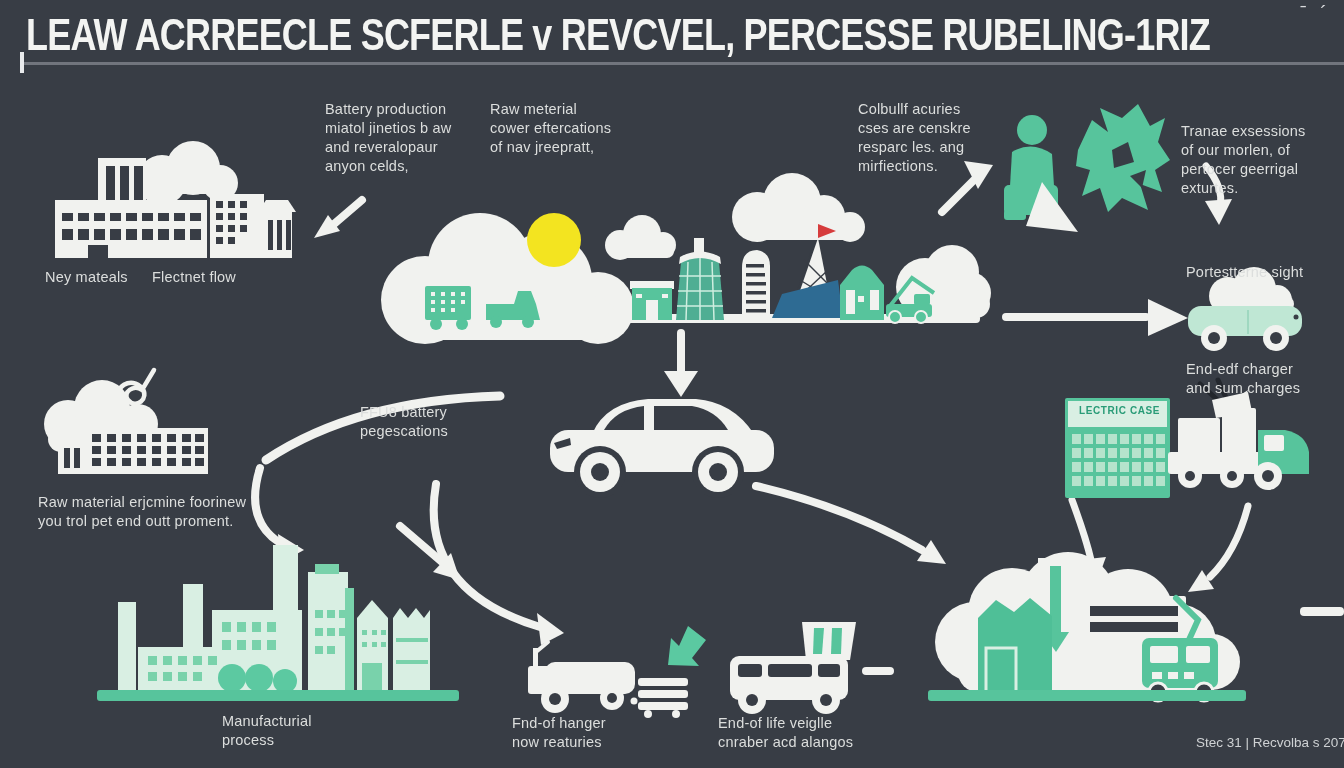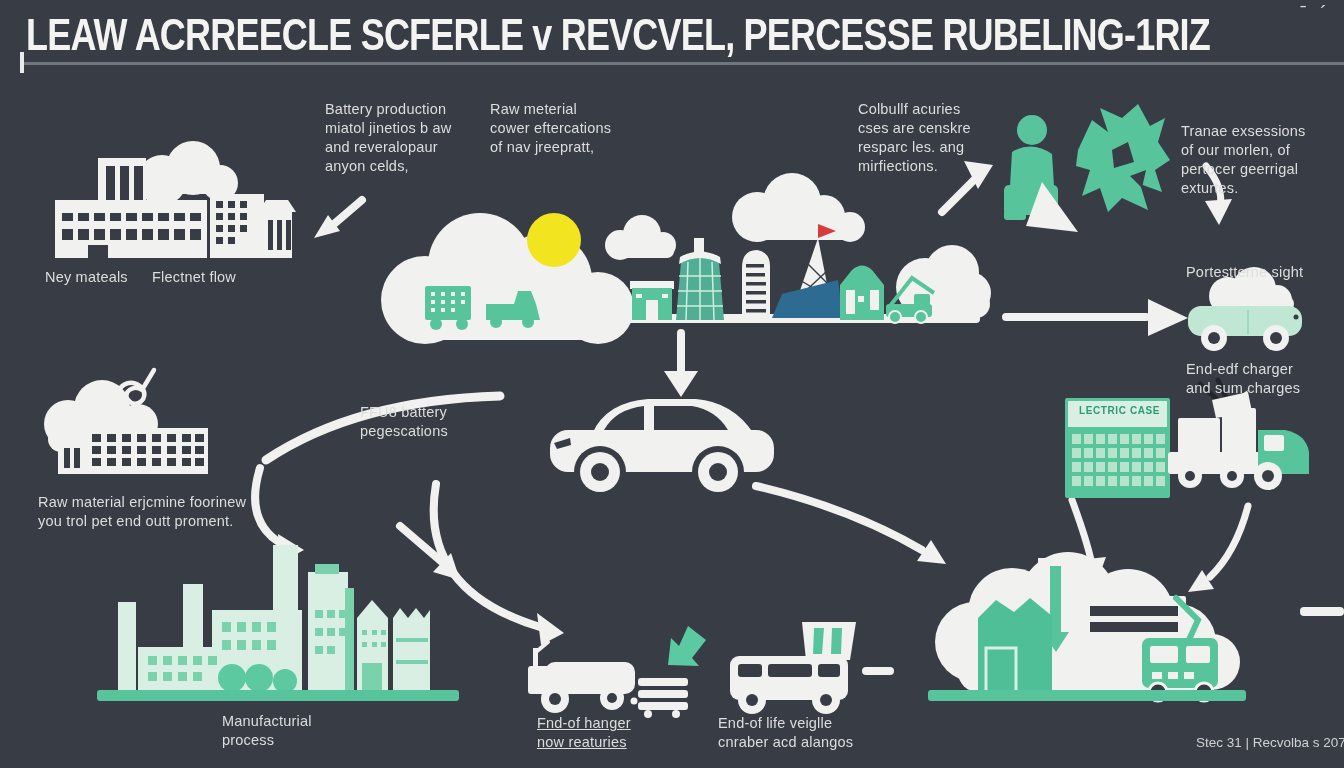--- a/index.html
+++ b/index.html
@@ -581,20 +581,20 @@
   <div class="label" style="left:152px;top:268px;">Flectnet flow</div>
   <div class="label" style="left:1186px;top:263px;">Portestterne sight</div>
   <div class="label" style="left:1186px;top:360px;">End-edf charger
 and sum charges</div>
   <div class="label" style="left:360px;top:395px;margin-top:8px;">FFU8 battery
 pegescations</div>
   <div class="label" style="left:38px;top:493px;">Raw material erjcmine foorinew
 you trol pet end outt proment.</div>
   <div class="label" style="left:222px;top:712px;">Manufacturial
 process</div>
-  <div class="label" style="left:537px;top:714px;text-decoration:underline;">Fnd-of hanger
+  <div class="label" style="left:512px;top:714px;">Fnd-of hanger
 now reaturies</div>
   <div class="label" style="left:718px;top:714px;">End-of life veiglle
 cnraber acd alangos</div>
 
   <div class="lectric">LECTRIC CASE</div>
   <div class="footer-note">Stec 31   |   Recvolba s 207</div>
 </div>
 
 </body></html>

